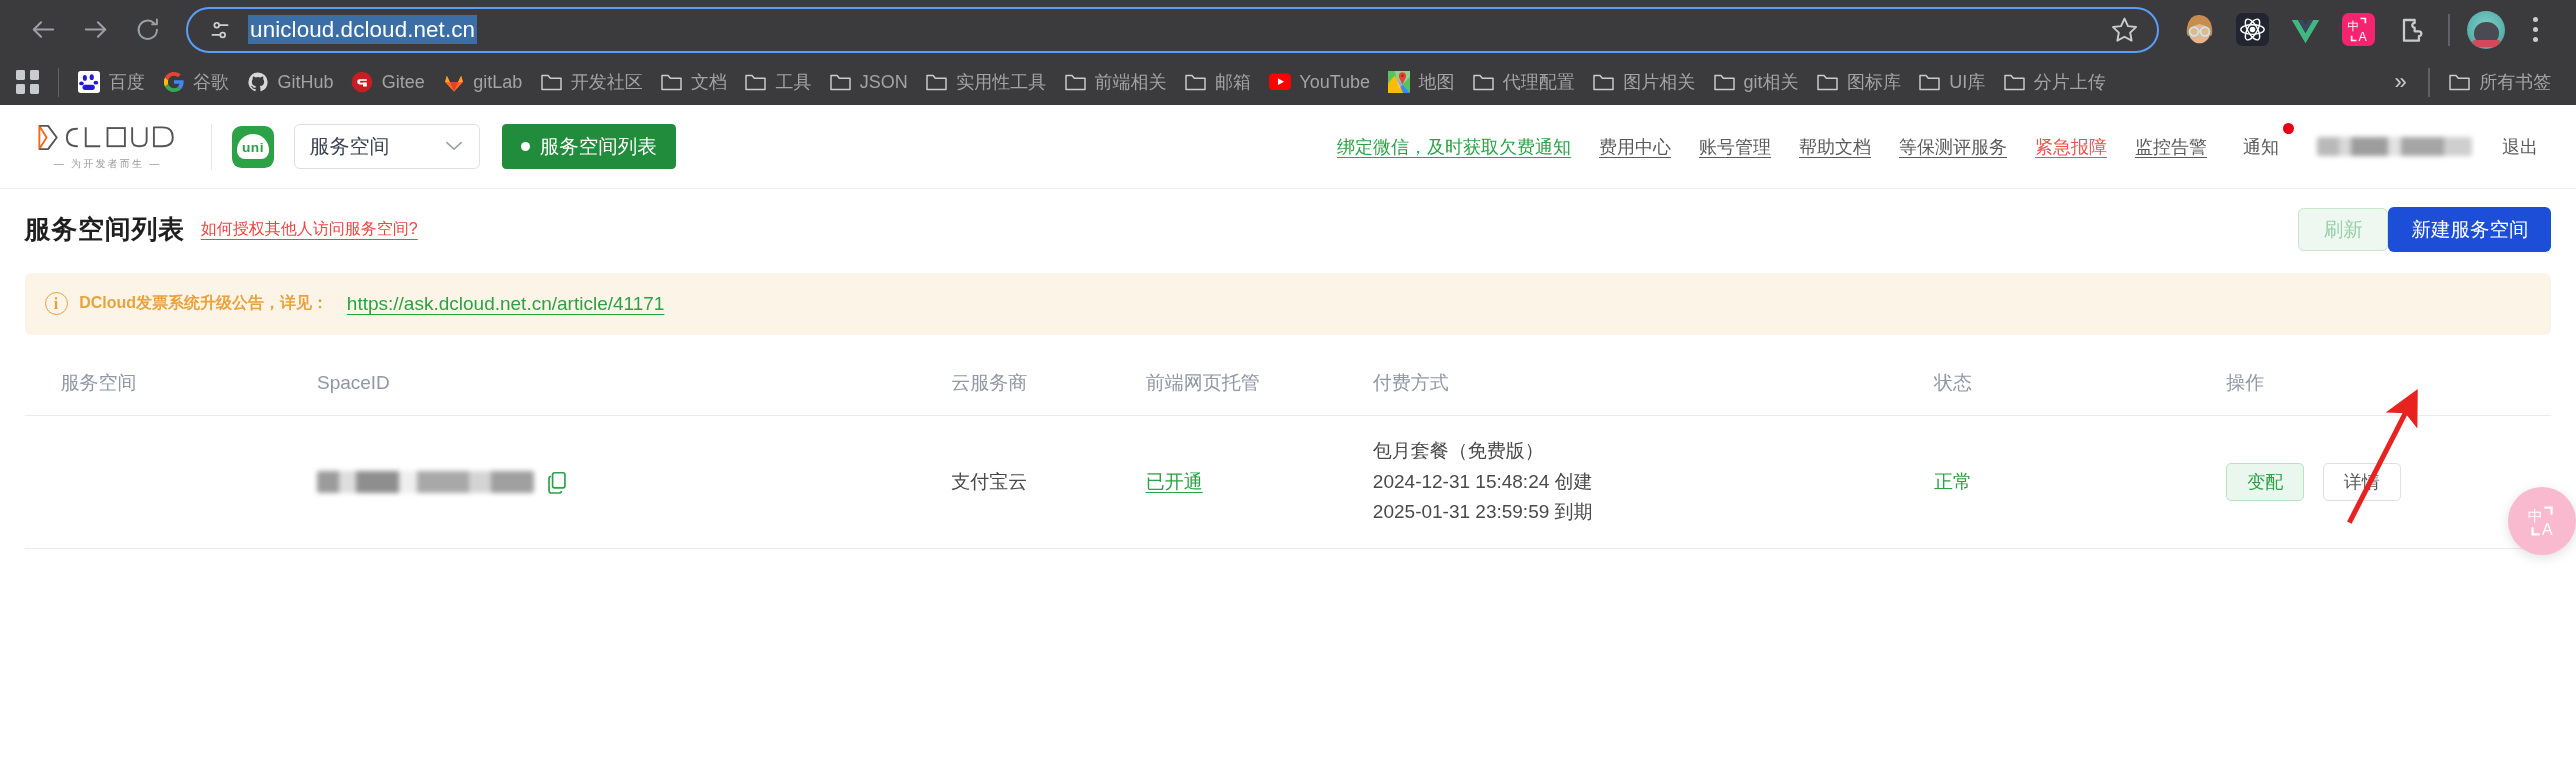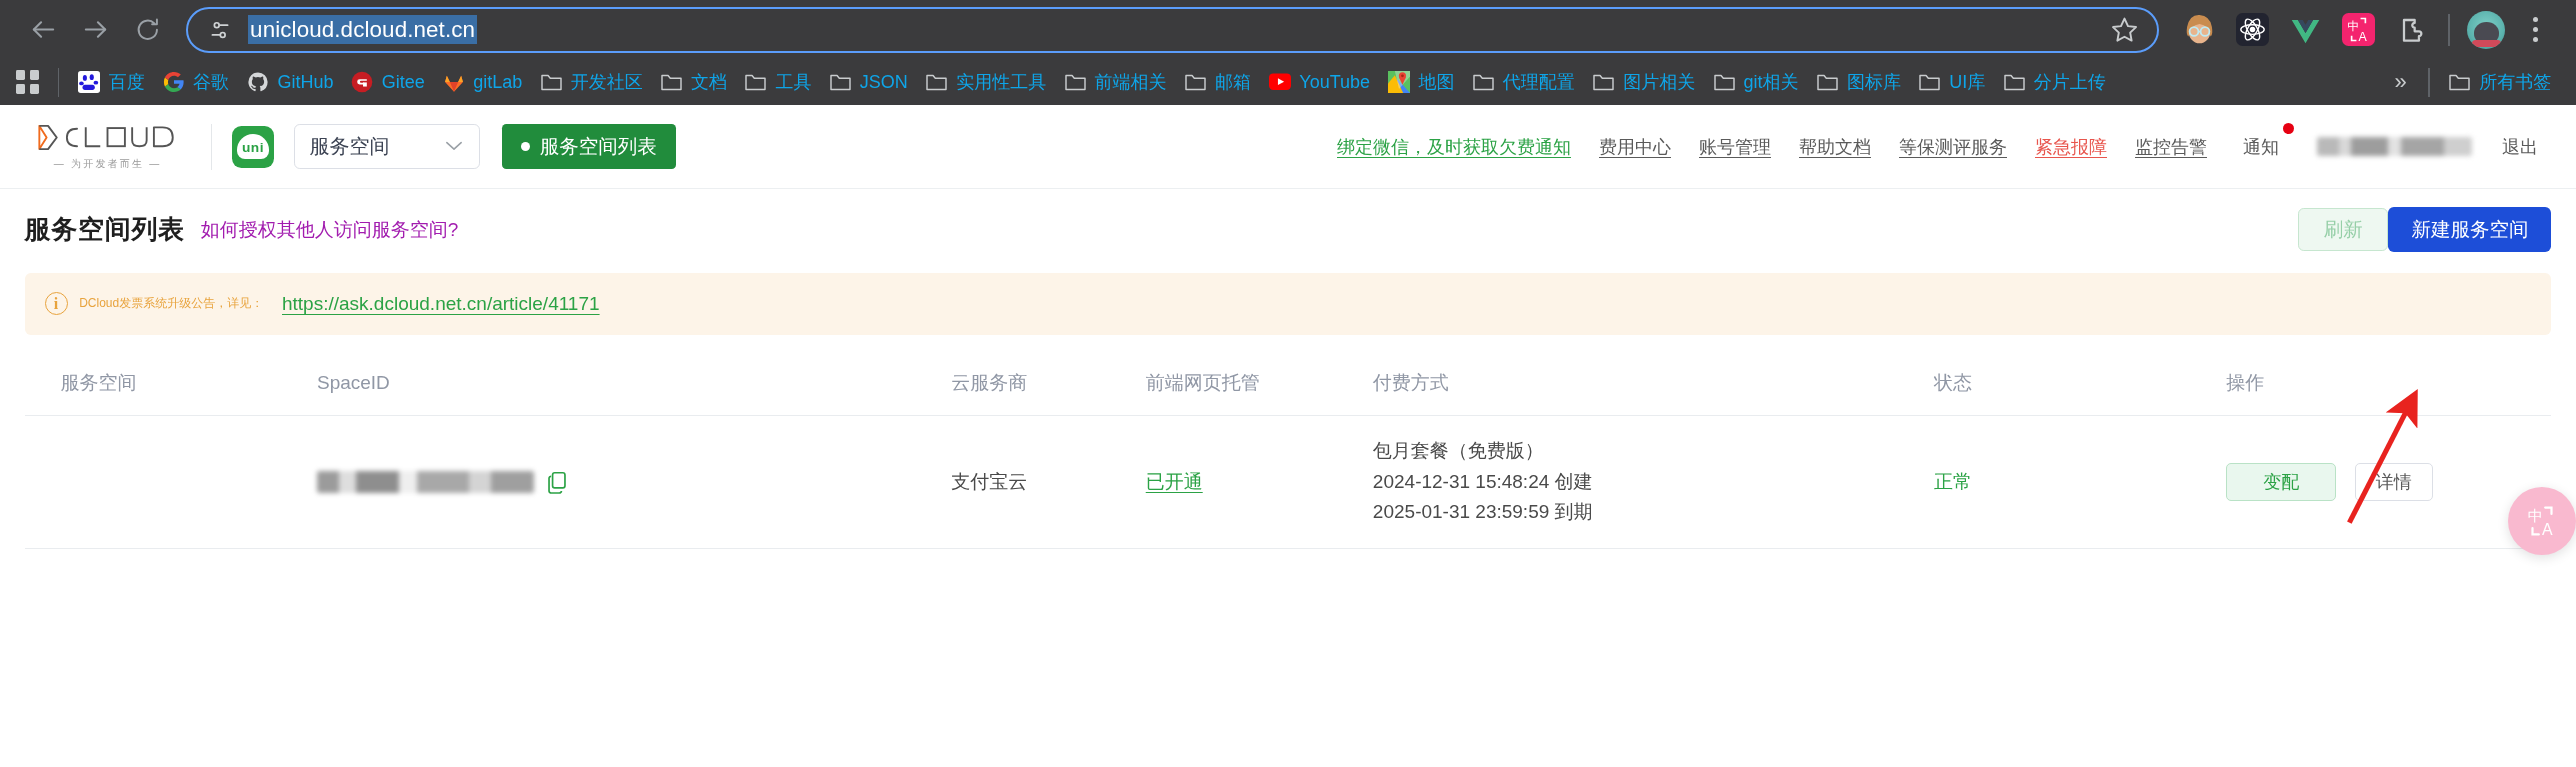--- a/index.html
+++ b/index.html
@@ -91,21 +91,21 @@
     padding: 0 16px 0 13px;
     background: #3b3b3d;
     gap: 0;
     overflow: hidden;
   }
   .bm {
     display: flex; align-items: center;
     gap: 8px;
     padding: 5px 8.7px;
     border-radius: 5.8px;
-    color: #0ea5e9;
+    color: #a3a3a3;
     font-size: 18px;
     white-space: nowrap;
     flex: none;
   }
   .bm-ico { width: 23px; height: 23px; display:flex;align-items:center;justify-content:center; flex:none;}
   .bm-ico svg, .bm-ico div { display:block; }
   .apps-grid { width: 24.6px; height: 24.6px; display:grid; grid-template-columns: 1fr 1fr; grid-gap: 4.3px; }
   .apps-grid span { background:#c9ccce; border-radius:1.4px; display:block;}
   .bm-sep { width: 1.4px; height: 29px; background: #5f6368; margin: 0 10px; flex:none;}
   .bm-spacer { flex: 1; }
@@ -185,22 +185,22 @@
 
   
   .content { padding: 0 24.6px; }
 
   .title-row {
     height: 81px;
     display: flex; align-items: center;
   }
   .page-title { font-size: 26px; font-weight: bold; color: #1f1f1f; letter-spacing: 0.7px; }
   .title-link {
-    margin-left: 16px; font-size: 19px; color: #a21caf;
-    text-underline-offset: 5px;
+    margin-left: 16px; font-size: 16px; color: #ef4444;
+    text-decoration: underline; text-underline-offset: 5px;
   }
   .title-spacer { flex: 1; }
   .btn-refresh {
     height: 43px; padding: 0 24.6px;
     border: 1.4px solid #c6e6cf; background:#eef8f1; color:#96cfa8;
     border-radius: 5.8px; font-size: 19.5px;
     display:flex;align-items:center; margin-right: 0;
   }
   .btn-new {
     height: 45px; padding: 0 23px;
@@ -217,21 +217,21 @@
     padding: 0 20px;
     gap: 11.6px;
   }
   .info-ico {
     width: 23px; height: 23px; border-radius:50%;
     border: 1.8px solid #e8a33d; color:#e8a33d;
     display:flex;align-items:center;justify-content:center;
     font-size: 16px; font-weight:bold; flex:none;
     font-family:"Liberation Serif", serif;
   }
-  .notice-text { font-size: 12px; color: #e8a33d; white-space:nowrap; }
+  .notice-text { font-size: 16px; color: #e8a33d; white-space:nowrap;font-weight:bold; }
   .notice-link {
     font-size: 19px; color: #2ba245; text-decoration: underline; text-underline-offset: 4.3px;
     margin-left: 7.2px;
   }
 
   
   .tbl { width: 100%; border-collapse: collapse; margin-top: 16px; }
   .tbl th {
     text-align: left;
     font-size: 19px; font-weight: normal; color: #9097a5;
@@ -266,21 +266,21 @@
   .copy-ico { width: 22px; height: 23px; color:#2ba245; flex:none; display:block;}
 
   .link-green {
     color: #2ba245; text-decoration: underline; text-underline-offset: 4.3px;
   }
   .pay-line { line-height: 1.62; color:#4a4a4a; }
   .status-ok { color: #2ba245; }
 
   .btn-xs-green {
     display:inline-flex; align-items:center; justify-content:center;
-    height: 38px; padding: 0 36px;
+    height: 38px; padding: 0 20px;
     border: 1.4px solid #b9e2c6; background:#e9f7ee; color:#2ba245;
     border-radius: 5px; font-size: 18px; margin-right: 13px;
   }
   .btn-xs-grey {
     display:inline-flex; align-items:center; justify-content:center;
     height: 38px; padding: 0 20px;
     border: 1.4px solid #dcdfe6; background:#fff; color:#5a5a5a;
     border-radius: 5px; font-size: 18px;
   }
 

